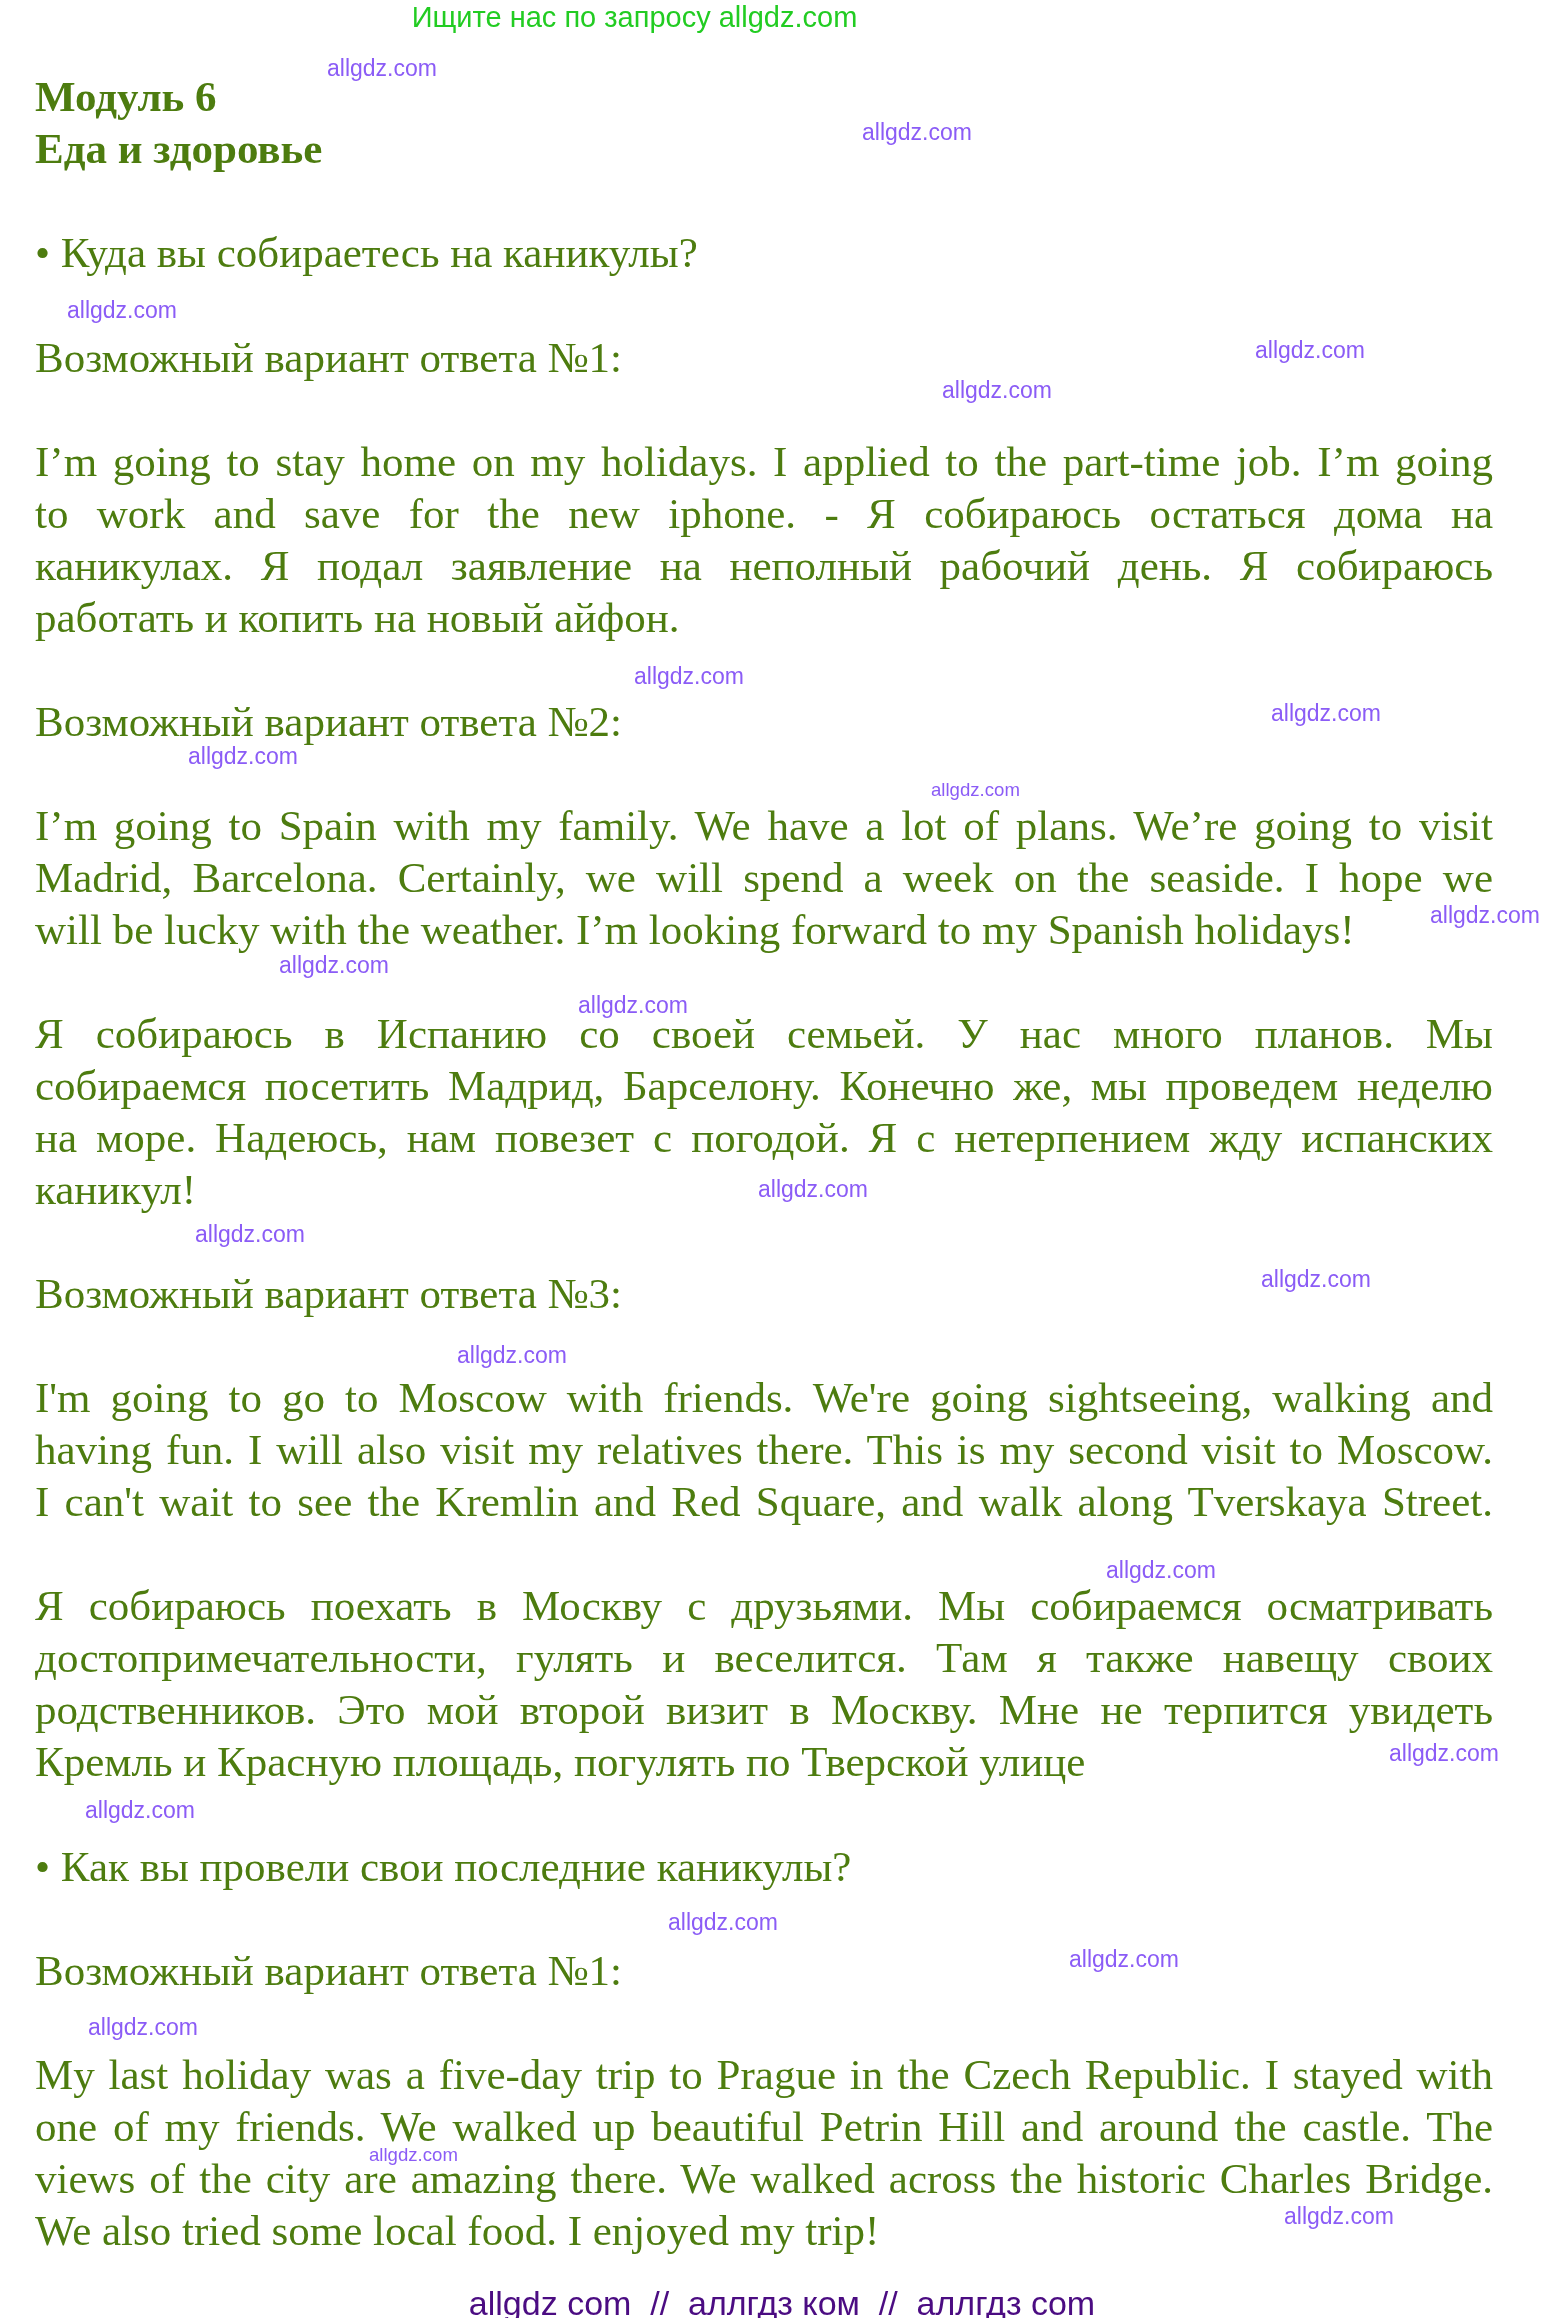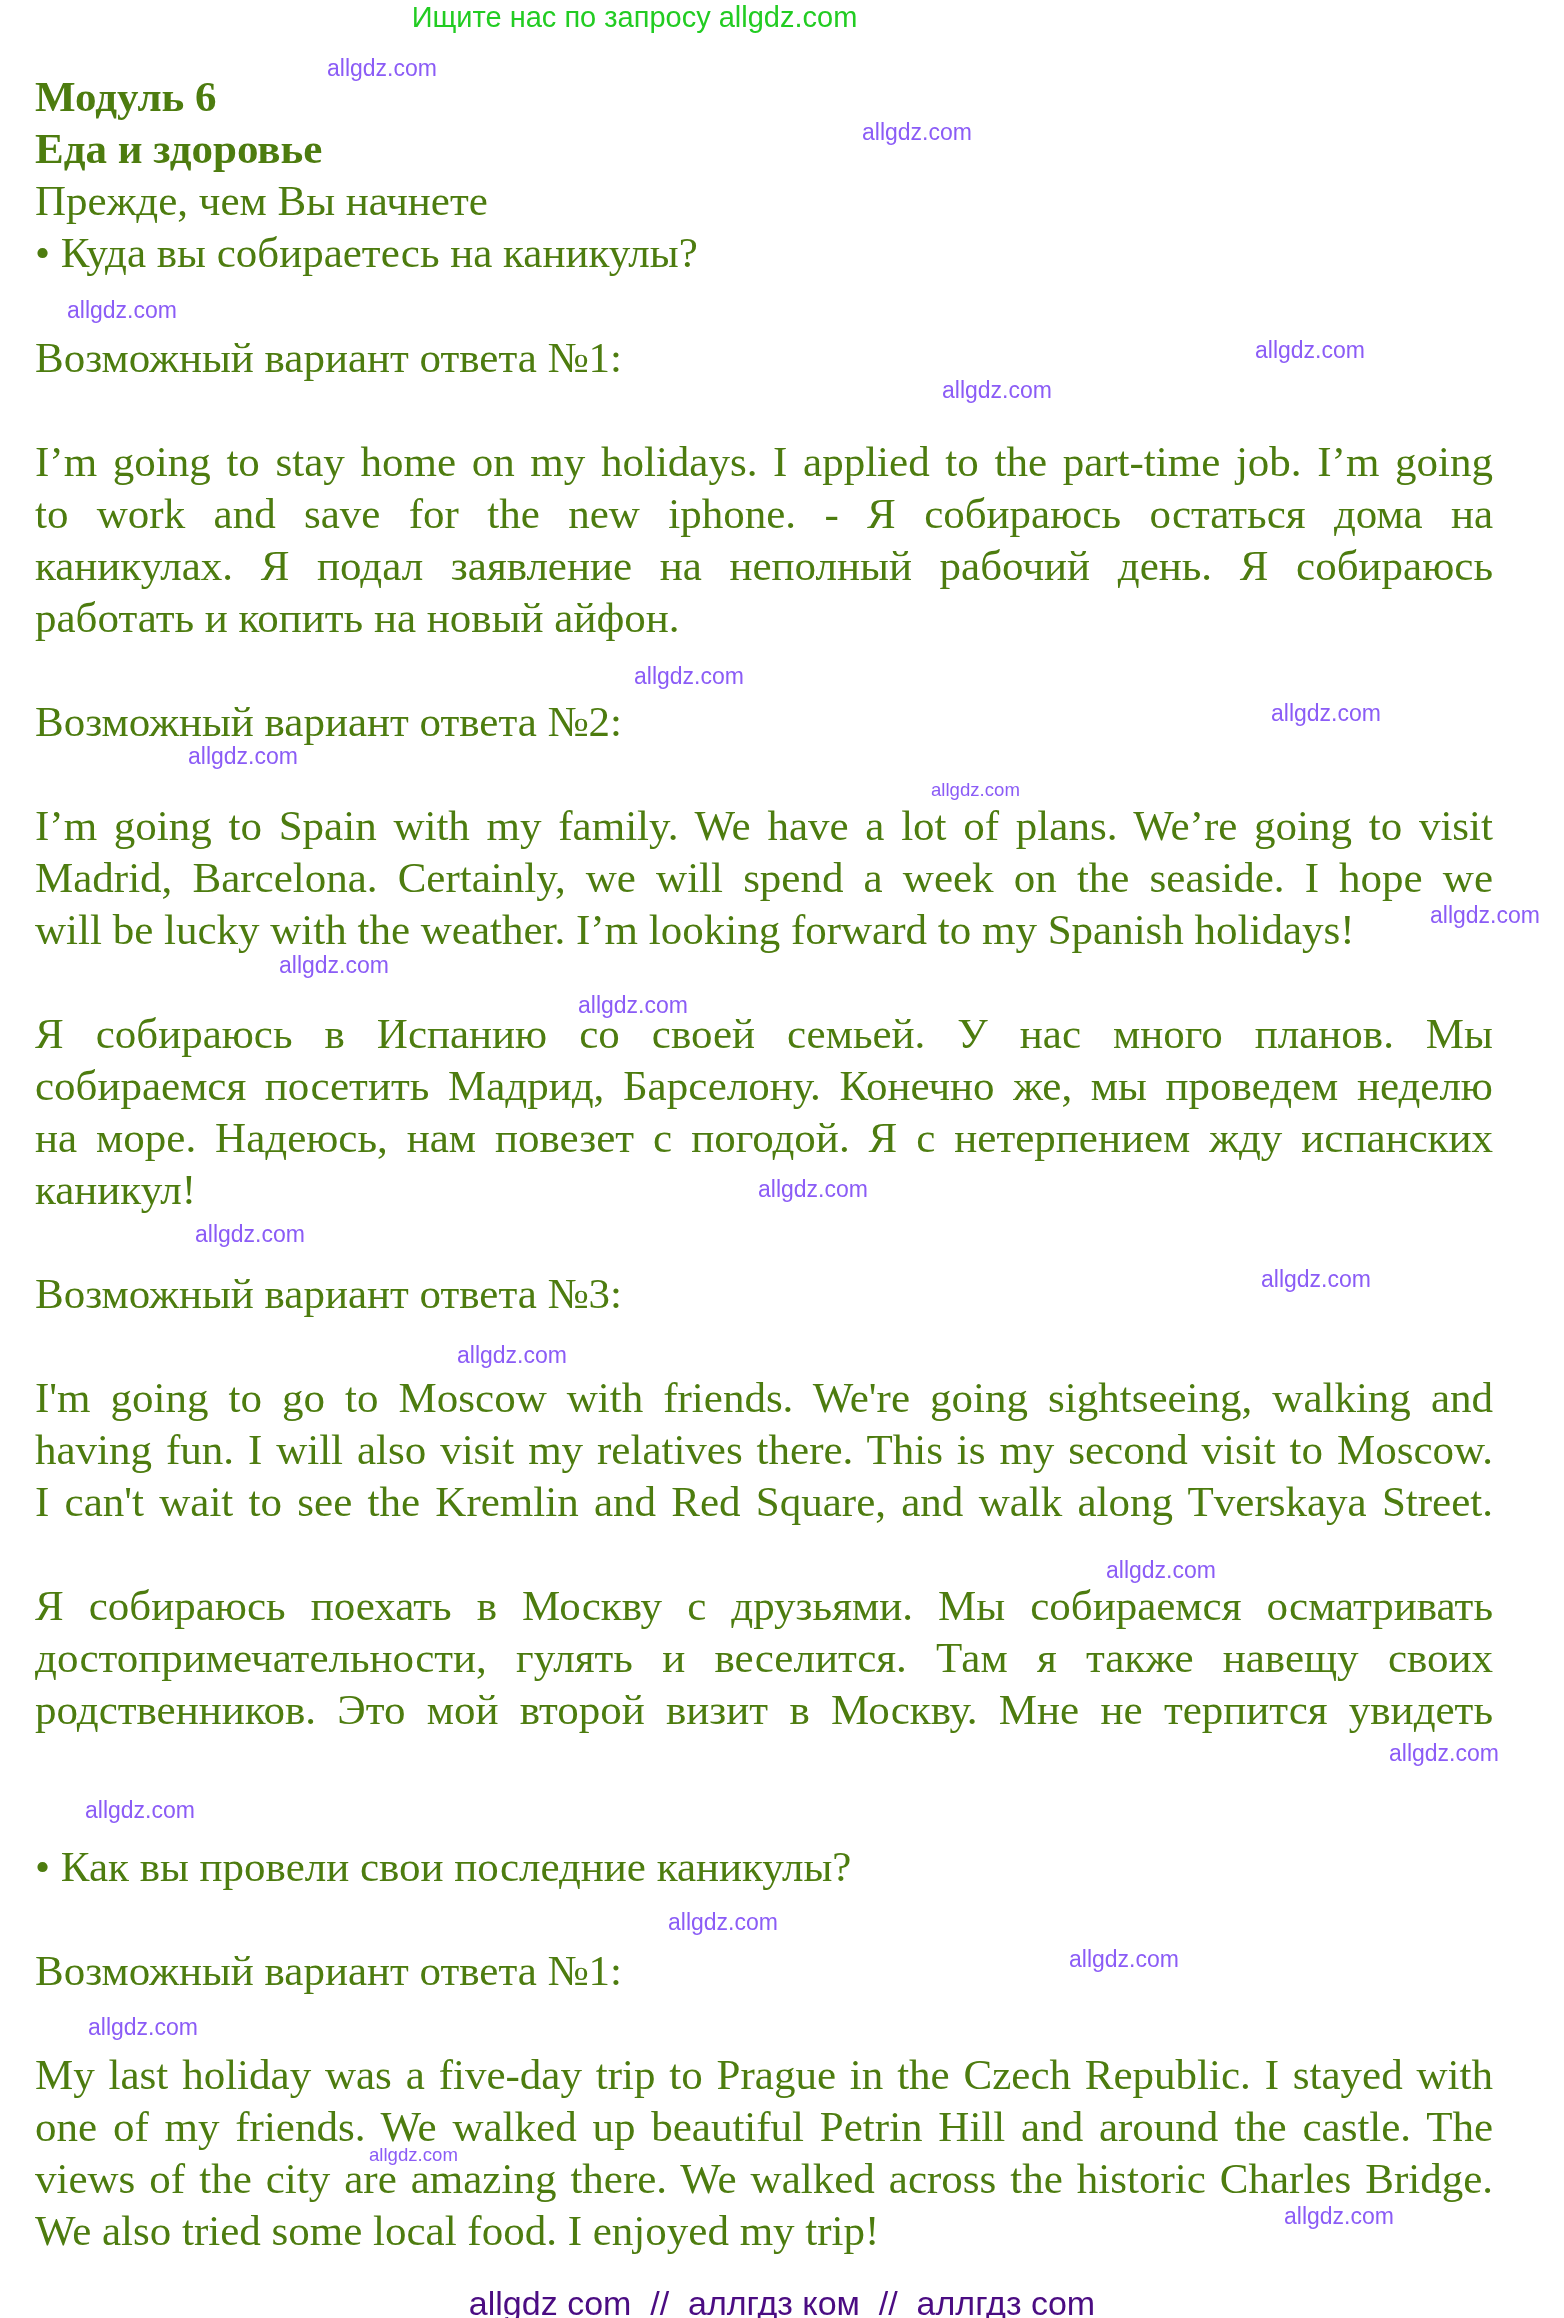--- a/index.html
+++ b/index.html
@@ -30,21 +30,20 @@
 </style>
 </head>
 <body>
 
 <div class="page">
 
   <div class="banner">Ищите нас по запросу allgdz.com</div>
 
   <div class="ln bold" style="top:71px">Модуль 6</div>
   <div class="ln bold" style="top:123px">Еда и здоровье</div>
-  <div class="ln" style="top:175px">Прежде, чем Вы начнете</div>
   <div class="ln" style="top:227px">• Куда вы собираетесь на каникулы?</div>
 
   <div class="ln" style="top:332px">Возможный вариант ответа №1:</div>
   <div class="ln just" style="top:436px">I’m going to stay home on my holidays. I applied to the part-time job. I’m going</div>
   <div class="ln just" style="top:488px">to work and save for the new iphone. - Я собираюсь остаться дома на</div>
   <div class="ln just" style="top:540px">каникулах. Я подал заявление на неполный рабочий день. Я собираюсь</div>
   <div class="ln" style="top:592px">работать и копить на новый айфон.</div>
 
   <div class="ln" style="top:696px">Возможный вариант ответа №2:</div>
   <div class="ln just" style="top:852px">Madrid, Barcelona. Certainly, we will spend a week on the seaside. I hope we</div>
@@ -57,20 +56,21 @@
   <div class="ln" style="top:1164px">каникул!</div>
 
   <div class="ln" style="top:1268px">Возможный вариант ответа №3:</div>
   <div class="ln just" style="top:1372px">I'm going to go to Moscow with friends. We're going sightseeing, walking and</div>
   <div class="ln just" style="top:1424px">having fun. I will also visit my relatives there. This is my second visit to Moscow.</div>
   <div class="ln just" style="top:1476px">I can't wait to see the Kremlin and Red Square, and walk along Tverskaya Street.</div>
 
   <div class="ln just" style="top:1580px">Я собираюсь поехать в Москву с друзьями. Мы собираемся осматривать</div>
   <div class="ln just" style="top:1632px">достопримечательности, гулять и веселится. Там я также навещу своих</div>
   <div class="ln just" style="top:1684px">родственников. Это мой второй визит в Москву. Мне не терпится увидеть</div>
+  <div class="ln" style="top:1736px">Кремль и Красную площадь, погулять по Тверской улице</div>
 
   <div class="ln" style="top:1841px">• Как вы провели свои последние каникулы?</div>
   <div class="ln" style="top:1945px">Возможный вариант ответа №1:</div>
   <div class="ln just" style="top:2049px">My last holiday was a five-day trip to Prague in the Czech Republic. I stayed with</div>
   <div class="ln just" style="top:2101px">one of my friends. We walked up beautiful Petrin Hill and around the castle. The</div>
   <div class="ln just" style="top:2153px">views of the city are amazing there. We walked across the historic Charles Bridge.</div>
   <div class="ln" style="top:2205px">We also tried some local food. I enjoyed my trip!</div>
 
   <div class="wm" style="left:327px;top:57px">allgdz.com</div>
   <div class="wm" style="left:862px;top:121px">allgdz.com</div>

